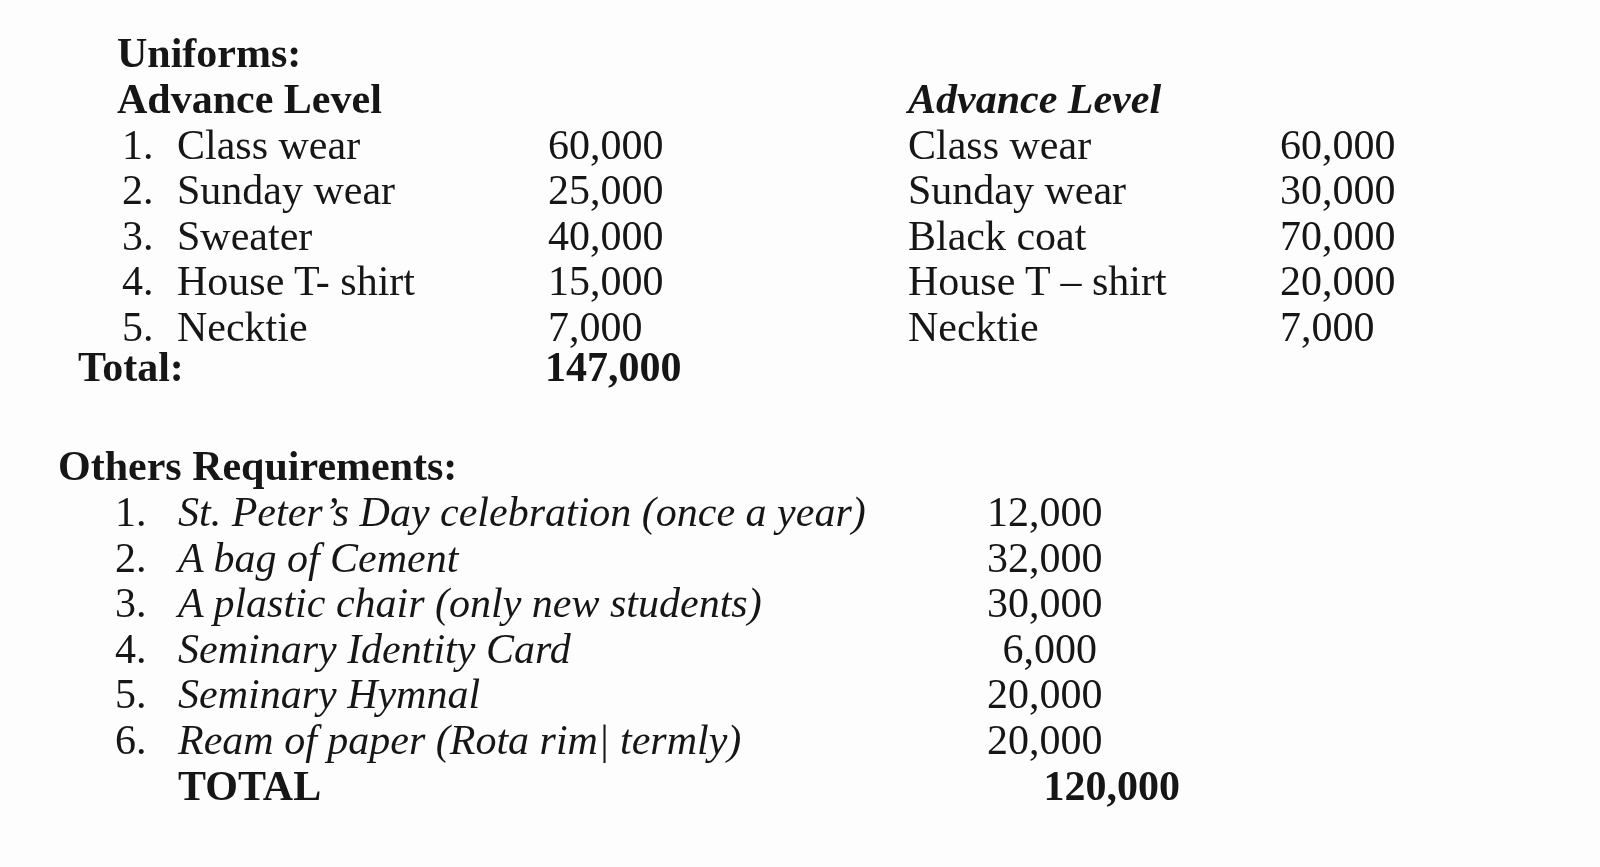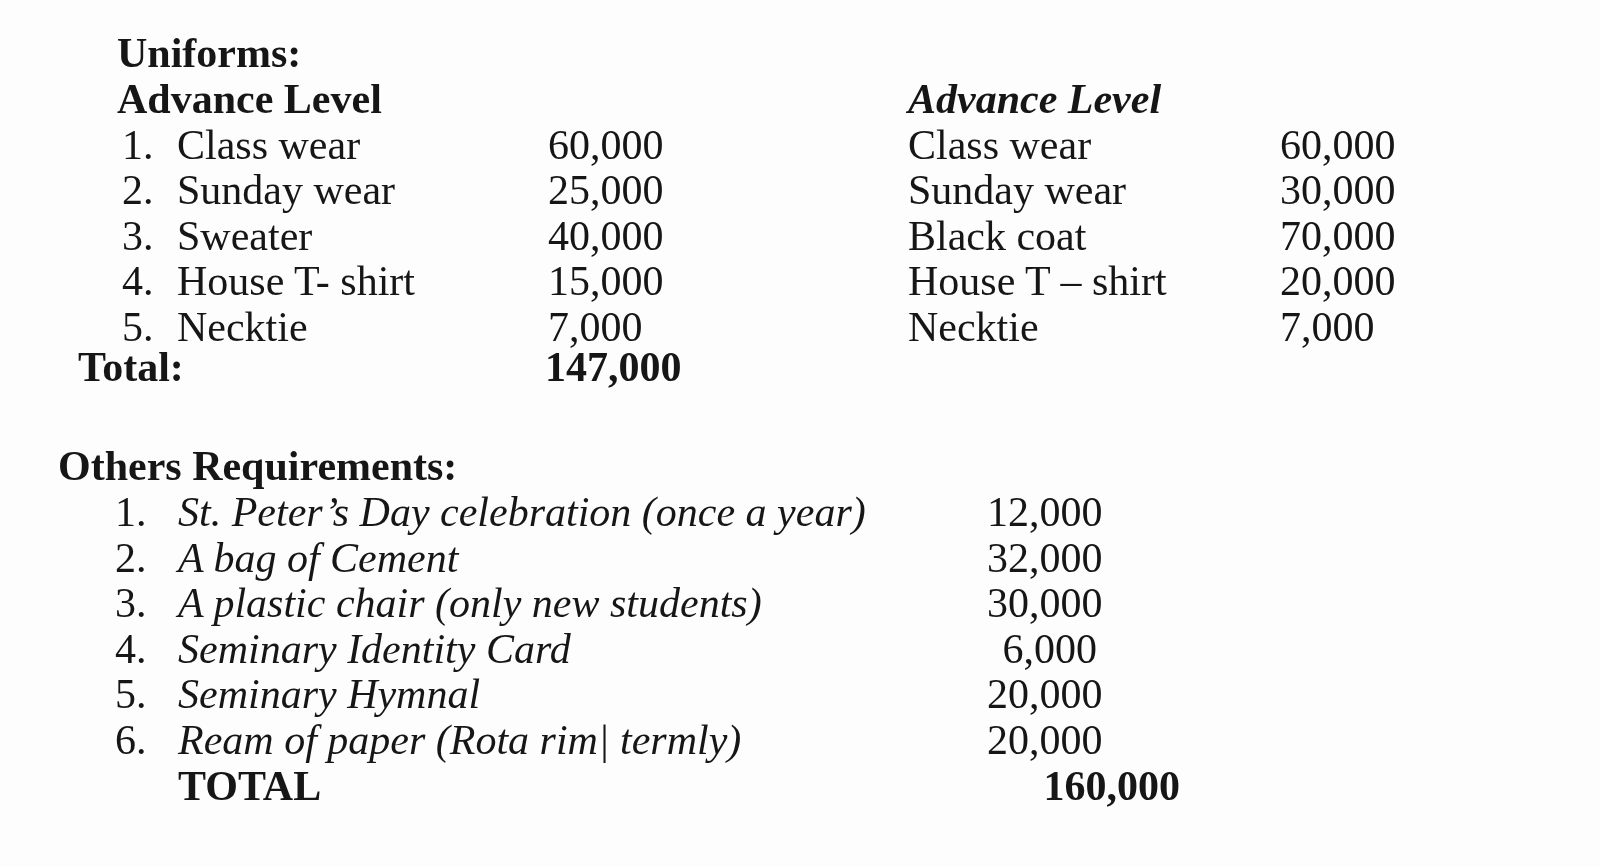--- a/index.html
+++ b/index.html
@@ -130,16 +130,16 @@
   </div>
 
   <div class="r" style="top:717px">
     <span class="o-num">6.</span>
     <span class="o-label">Ream of paper (Rota rim| termly)</span>
     <span class="o-amt">20,000</span>
   </div>
 
   <div class="r b" style="top:763px">
     <span class="o-tlabel">TOTAL</span>
-    <span class="o-tamt">160,000</span>
+    <span class="o-tamt">120,000</span>
   </div>
 
 </div>
 
 </body></html>

